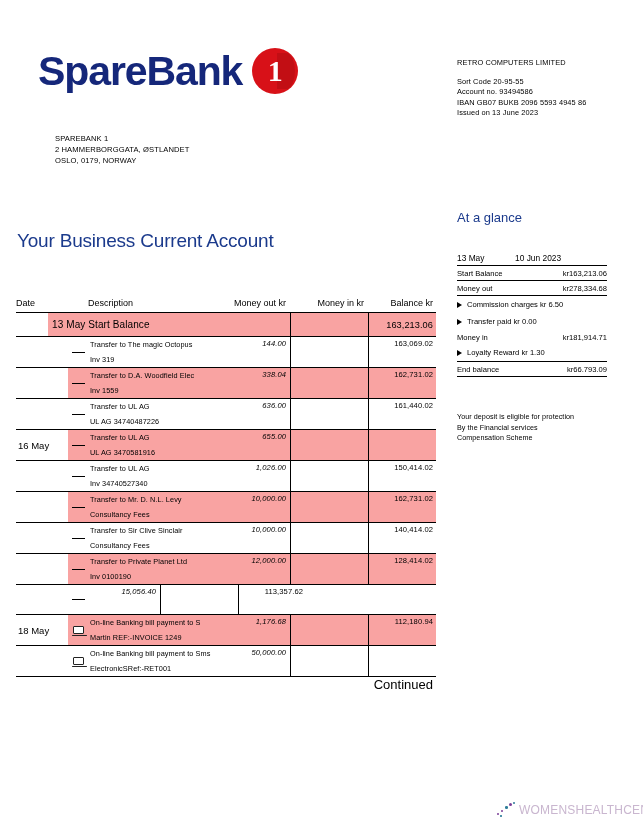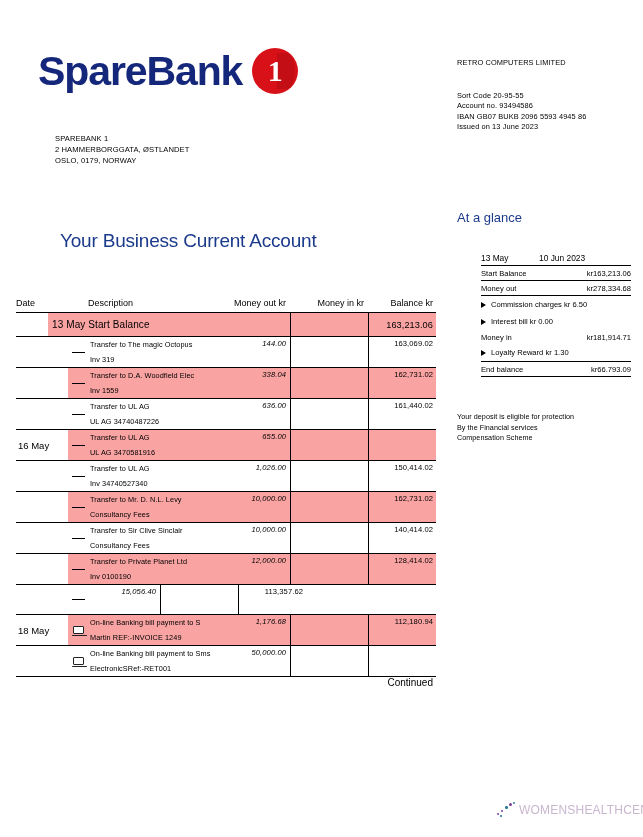--- a/index.html
+++ b/index.html
@@ -39,26 +39,26 @@
 
   .bank-address {
     position:absolute; left:55px; top:133px;
     font-size:7.6px; line-height:11px; letter-spacing:.1px;
   }
 
   .recipient {
     position:absolute; left:457px; top:58px;
     font-size:7.4px; line-height:10.6px; letter-spacing:.1px;
   }
-  .recipient .rc-name { margin-bottom:22px; }
+  .recipient .rc-name { margin-bottom:8px; }
 
   
   .doc-title {
     position:absolute; left:17px; top:230px;
-    font-size:19px; color:#1b3a8c; letter-spacing:-.2px;margin-left:43px;
+    font-size:19px; color:#1b3a8c; letter-spacing:-.2px;
   }
 
   
   .tbl { position:absolute; left:16px; top:298px; width:420px; }
   .thead {
     display:flex; font-size:9px; padding-bottom:4px;
   }
   .c-date  { width:52px; flex:0 0 52px; }
   .c-icon  { width:20px; flex:0 0 20px; }
   .c-desc  { flex:1 1 auto; }
@@ -112,28 +112,28 @@
   }
   .mon::after{
     content:""; position:absolute; left:-2px; bottom:-3.2px;
     width:15px; height:1.6px; background:#222; border-radius:1px;
   }
 
   .tbl-bottom { border-top:1px solid #000; height:1px; }
   .continued-wrap { display:flex; }
   .continued-wrap .sp { flex:1 1 auto; }
   .continued-wrap .cc { width:67px; flex:0 0 67px; text-align:right; padding-right:3px;
-     font-size:10px; }
+     font-size:13px; }
 
   
   .glance-title {
     position:absolute; left:457px; top:210px;
     font-size:13px; color:#1b3a8c;
   }
-  .glance { position:absolute; left:481px; top:253px; width:150px; font-size:7.6px; }
+  .glance { position:absolute; left:457px; top:253px; width:150px; font-size:7.6px; }
   .g-row { display:flex; justify-content:space-between; padding:2.5px 0 2.5px 0; }
   .g-row.line { border-bottom:1px solid #000; }
   .g-top { border-bottom:1px solid #000; display:flex; padding-bottom:2px; font-size:8.4px; }
   .g-top .d1 { width:58px; }
   .g-bullet { display:flex; align-items:center; padding:4px 0; }
   .tri {
     width:0; height:0; border-left:5px solid #000;
     border-top:3.6px solid transparent; border-bottom:3.6px solid transparent;
     margin-right:5px; flex:0 0 auto;
   }
@@ -361,21 +361,21 @@
     <div class="g-row line">
       <span>Money out</span>
       <span>kr278,334.68</span>
     </div>
     <div class="g-bullet">
       <span class="tri"></span>
       <span>Commission charges kr 6.50</span>
     </div>
     <div class="g-bullet">
       <span class="tri"></span>
-      <span>Interest bill kr 0.00</span>
+      <span>Transfer paid kr 0.00</span>
     </div>
     <div class="g-row">
       <span>Money in</span>
       <span>kr181,914.71</span>
     </div>
     <div class="g-bullet">
       <span class="tri"></span>
       <span>Loyalty Reward kr 1.30</span>
     </div>
     <div class="g-end">

